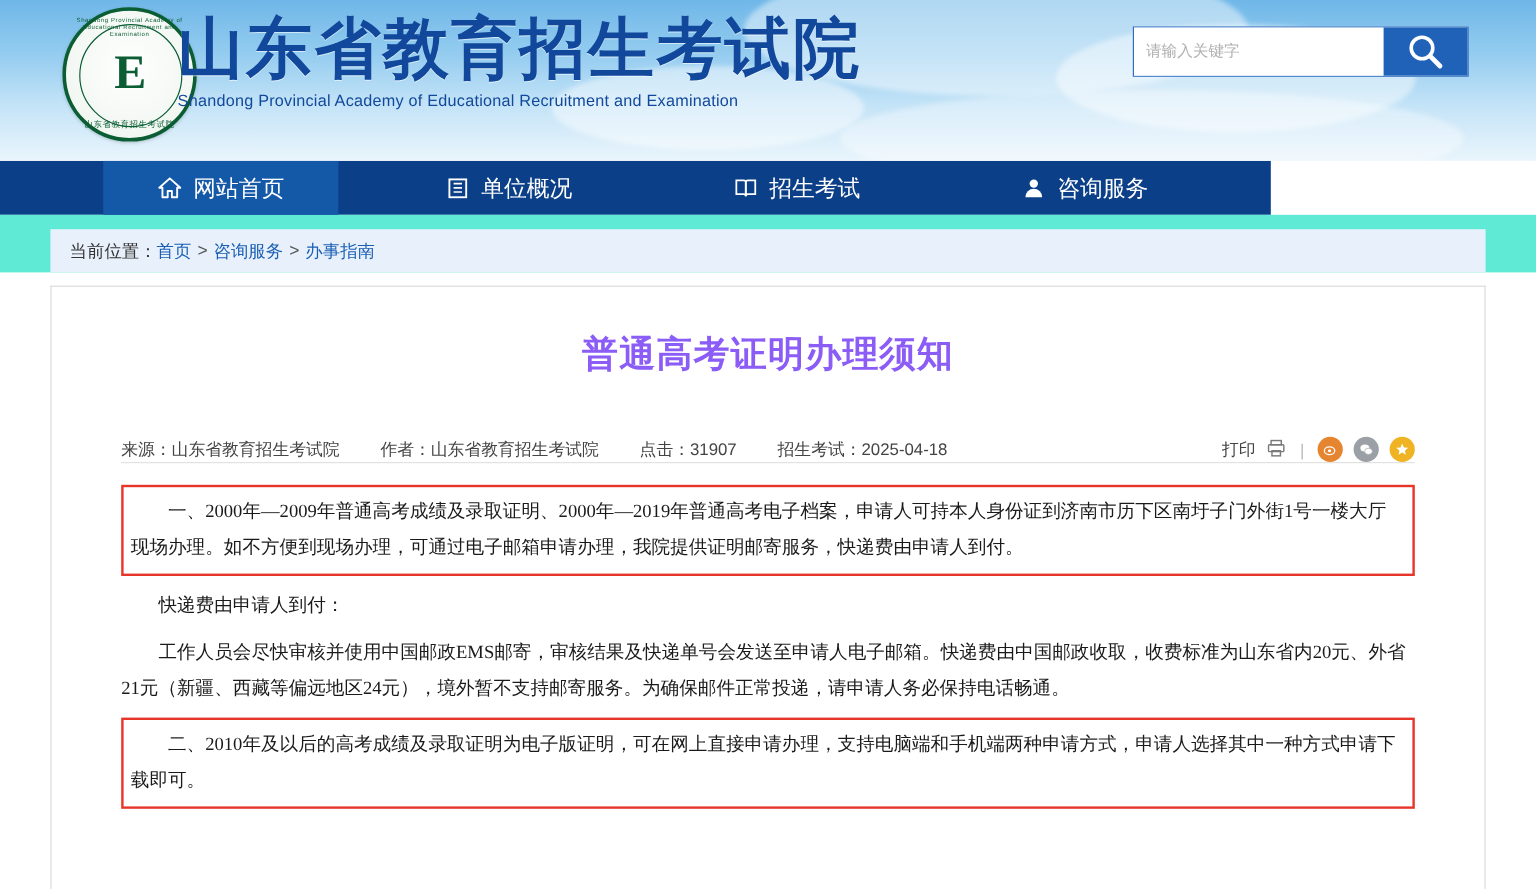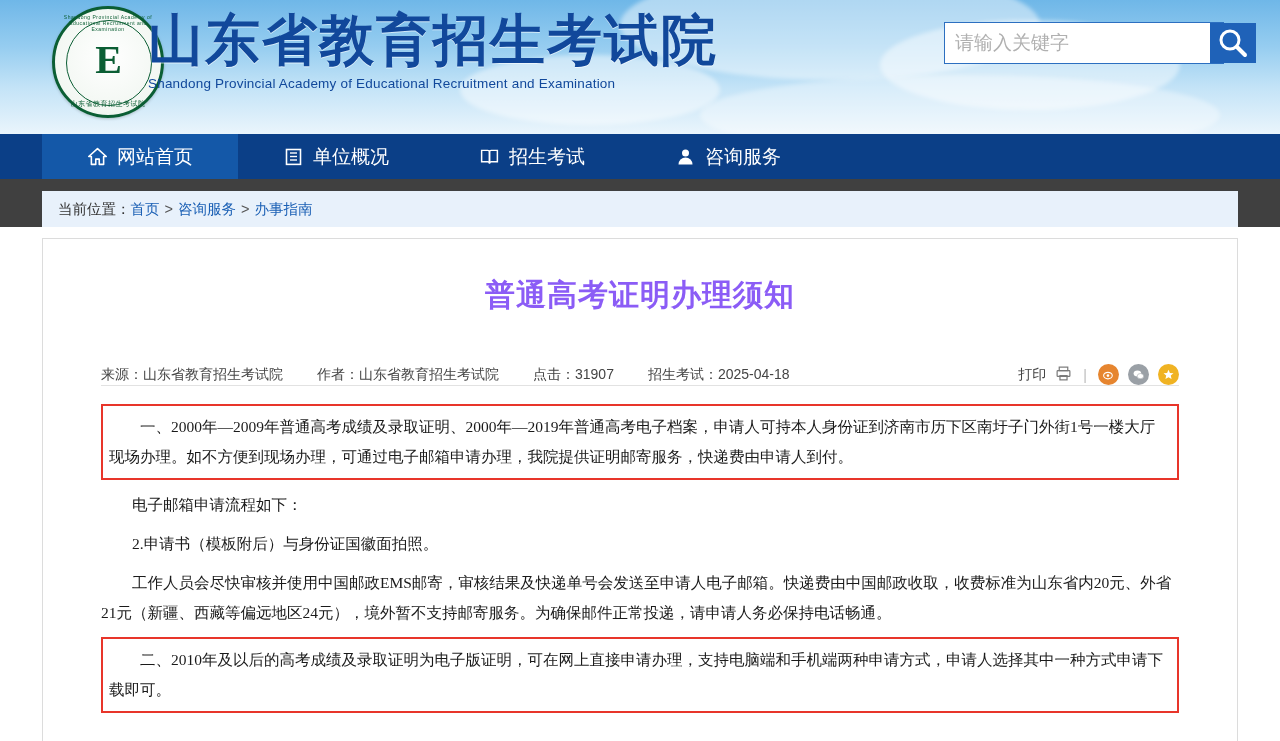--- a/index.html
+++ b/index.html
@@ -102,64 +102,65 @@
     height: 42px;
     width: 280px;
     border: 1px solid #2c6fc0;
     background: #fff;
   }
   .search-input {
     flex: 1;
     border: none;
     outline: none;
     padding: 0 10px;
-    font-size: 19px;
+    font-size: 13px;
     color: #a21caf;
-    font-family: Liberation Sans, sans-serif;
+    font-family: Liberation Serif, serif;
   }
   .search-input::placeholder { color: #b0b0b0; }
   .search-btn {
     width: 70px;
     background: #1f62b8;
     border: none;
     cursor: pointer;
     display: flex;
     align-items: center;
     justify-content: center;
   }
   .search-btn svg { display: block; }
 
   
   .nav {
-    width: 1280px;
+    width: 1059px;
     height: 45px;
     background: #0b3f87;
     display: flex;
     align-items: stretch;
     color: #fff;
+    gap: 44px;
   }
   .nav .spacer { width: 42px; }
   .nav-item {
     display: flex;
     align-items: center;
     gap: 9px;
     padding: 0 24px;
     font-size: 19px;
     cursor: pointer;
     white-space: nowrap;
     min-width: 196px;
     justify-content: center;
   }
   .nav-item.active { background: #1458a8; }
   .nav-item svg { display: block; flex: none; }
 
   
   .crumb-wrap {
     width: 1280px;
-    background: #404040;
+    background: #5eead4;
     padding: 12px 42px 0 42px;
   }
   .crumb {
     height: 36px;
     background: #e8f1fb;
     display: flex;
     align-items: center;
     padding-left: 16px;
     font-size: 14.5px;
     color: #333;
@@ -374,22 +375,21 @@
               <path d="M12 3 l2.6 6.1 6.6 .5 -5 4.3 1.5 6.4 -5.7 -3.4 -5.7 3.4 1.5 -6.4 -5 -4.3 6.6 -.5 Z" fill="#fff"></path>
             </svg>
         </span>
       </span>
     </div>
 
     <div class="body-text">
       <div class="highlight-box">
         <p>一、2000年—2009年普通高考成绩及录取证明、2000年—2019年普通高考电子档案，申请人可持本人身份证到济南市历下区南圩子门外街1号一楼大厅现场办理。如不方便到现场办理，可通过电子邮箱申请办理，我院提供证明邮寄服务，快递费由申请人到付。</p>
       </div>
-      <p>电子邮箱申请流程如下：</p>
-      <p>2.申请书（模板附后）与身份证国徽面拍照。</p>
+      <p>快递费由申请人到付：</p>
       <p>工作人员会尽快审核并使用中国邮政EMS邮寄，审核结果及快递单号会发送至申请人电子邮箱。快递费由中国邮政收取，收费标准为山东省内20元、外省21元（新疆、西藏等偏远地区24元），境外暂不支持邮寄服务。为确保邮件正常投递，请申请人务必保持电话畅通。</p>
       <div class="highlight-box">
         <p>二、2010年及以后的高考成绩及录取证明为电子版证明，可在网上直接申请办理，支持电脑端和手机端两种申请方式，申请人选择其中一种方式申请下载即可。</p>
       </div>
 
     </div>
 
   </div>
 </div>
 

